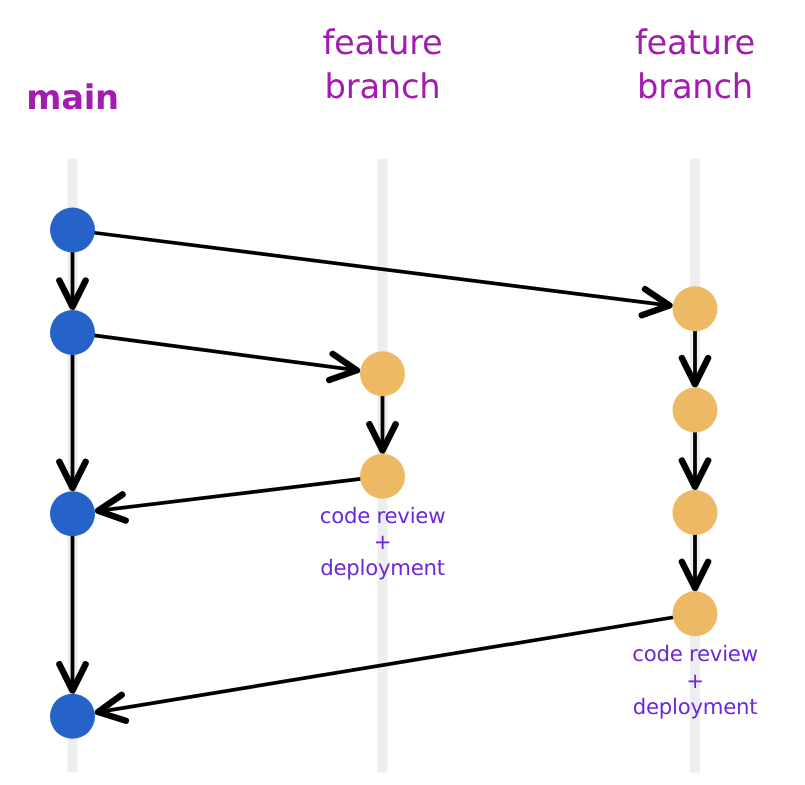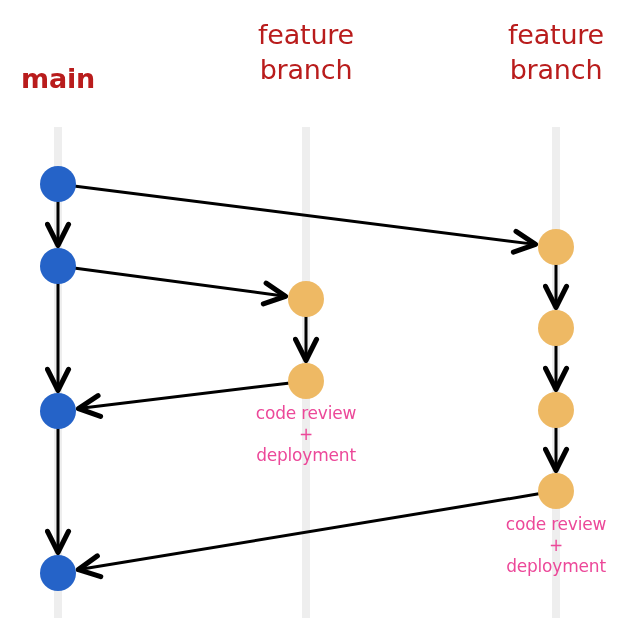--- a/index.html
+++ b/index.html
@@ -23,35 +23,35 @@
     position: absolute;
     top: 0;
     left: 0;
     width: 644px;
     height: 628px;
     display: block;
   }
   .lane-header {
     position: absolute;
     text-align: center;
-    color: #b91c1c;
+    color: #a21caf;
     font-family: "DejaVu Sans", sans-serif;
     font-size: 27px;
     line-height: 1.28;
     letter-spacing: -0.2px;
     white-space: pre-line;
     pointer-events: none;
   }
   .lane-header.bold {
     font-weight: 700;
   }
   .node-label {
     position: absolute;
     text-align: center;
-    color: #ec4899;
+    color: #6d28d9;
     font-family: "DejaVu Sans", sans-serif;
     font-size: 17px;
     line-height: 1.23;
     letter-spacing: -0.2px;
     white-space: pre-line;
     pointer-events: none;
   }
 </style>
 </head>
 <body>

